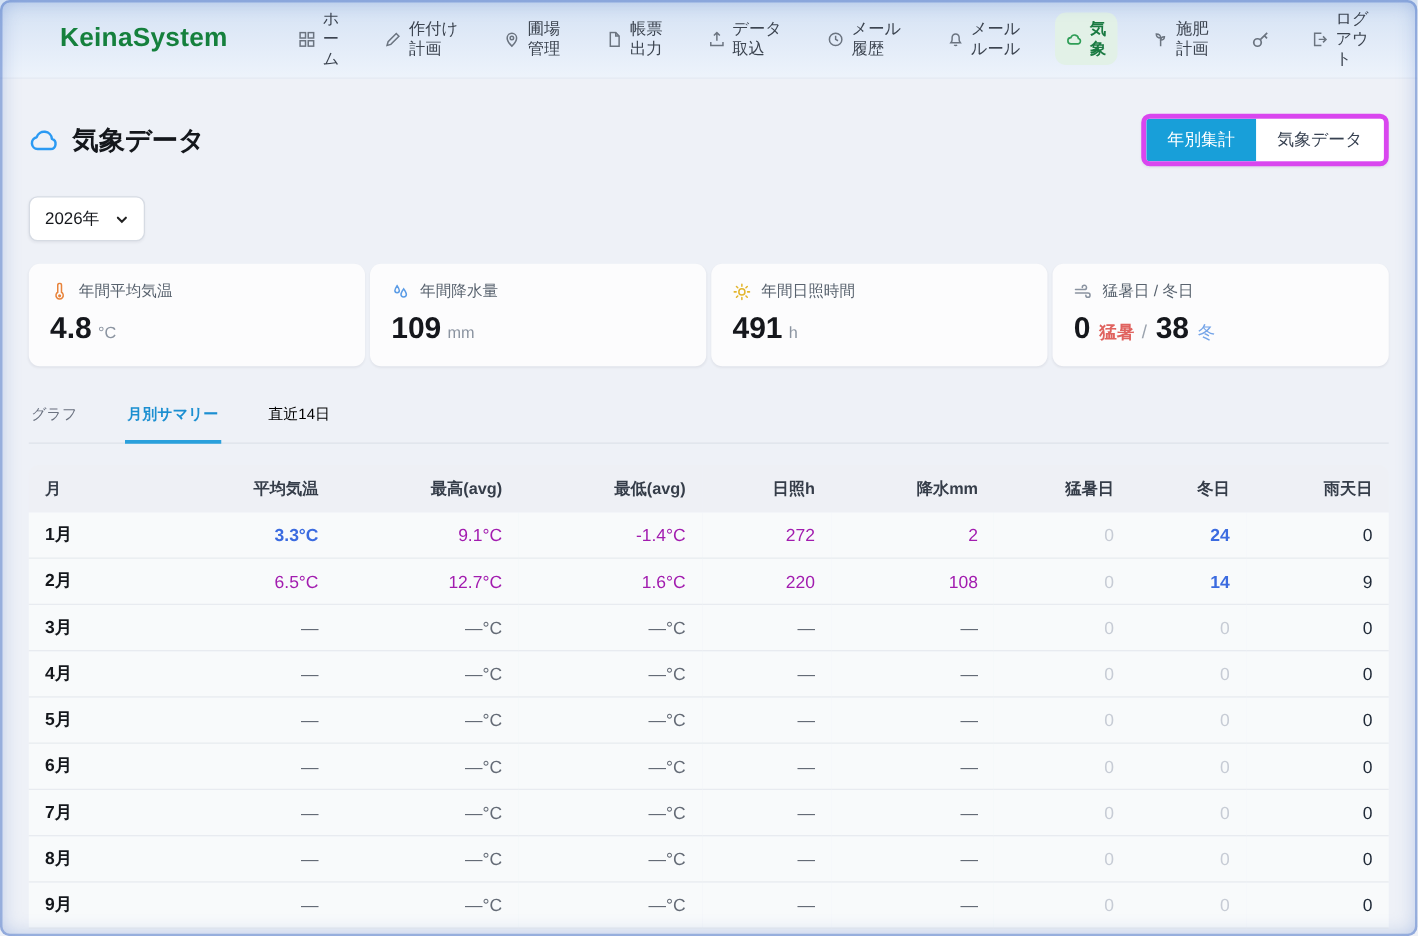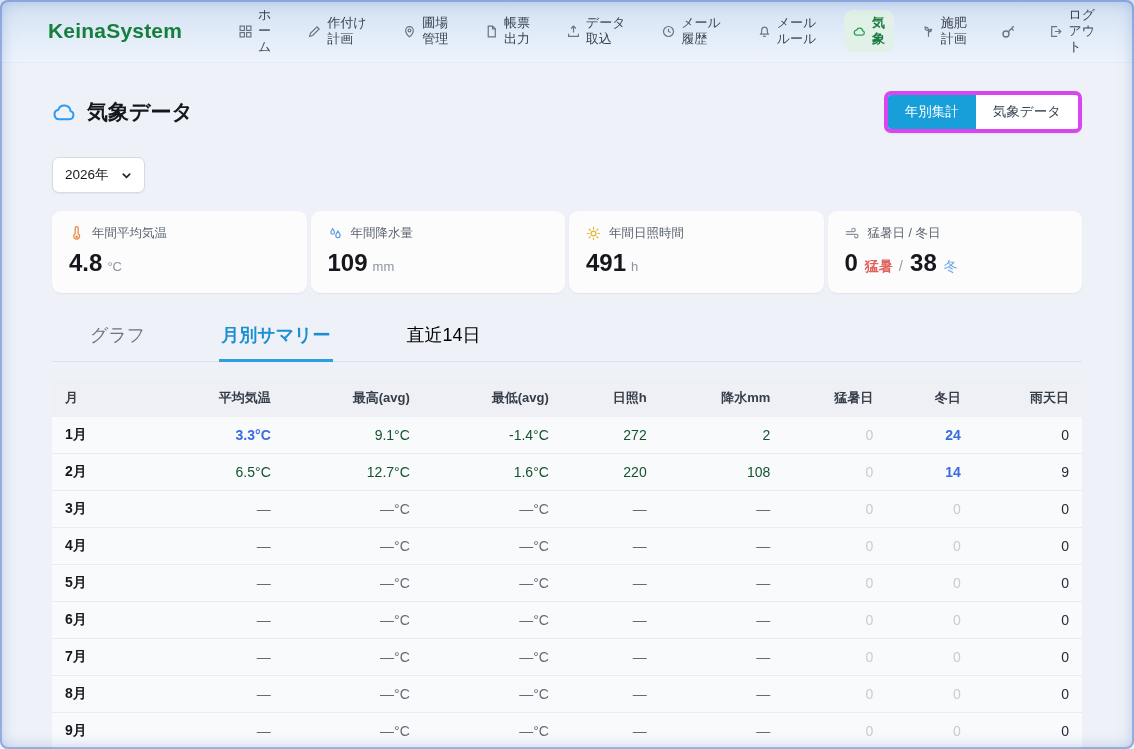--- a/index.html
+++ b/index.html
@@ -23,21 +23,21 @@
   .nav-item {
     display:flex; align-items:center; gap:6px; padding:5px 9px; border-radius:9px;
     font-size:13px; line-height:1.25; color:#3c4450; cursor:pointer; text-align:left;
   }
   .nav-item .lbl { white-space:pre-line; }
   .nav-item.active { background:#e2f1e7; color:#1a7a42; font-weight:600; }
   .nav-item svg { flex:0 0 auto; stroke:#6b7480; }
   .nav-item.active svg { stroke:#2f9e57; }
   .nav-key { padding:6px; cursor:pointer; display:flex; }
   
-  .main { padding:0 52px; }
+  .main { padding:0 23px; }
   .page-head { display:flex; justify-content:space-between; align-items:center; margin-top:28px; }
   .title { display:flex; align-items:center; gap:10px; font-size:21px; font-weight:700; color:#14171c; }
   .seg { display:inline-flex; border:4px solid #d946ef; border-radius:7px; overflow:hidden; background:#fff; box-shadow:0 1px 2px rgba(16,24,40,.06); }
   .seg-btn { padding:8px 17px; font-size:13.5px; color:#374151; background:#fff; border:none; cursor:pointer; font-family:inherit; }
   .seg-btn.active { background:#189fd9; color:#fff; }
   .year-select {
     margin-top:24px; display:inline-flex; align-items:center; gap:12px;
     background:#fff; border:1px solid #d6dbe3; border-radius:7px;
     padding:8px 12px; font-size:13.5px; color:#16181d; cursor:pointer;
     box-shadow:0 1px 2px rgba(16,24,40,.05);
@@ -46,37 +46,37 @@
   .cards { display:flex; gap:4px; margin-top:18px; }
   .card { flex:1; background:#fcfcfd; border-radius:9px; padding:14px 17px 16px; box-shadow:0 1px 2px rgba(16,24,40,.06); }
   .card-top { display:flex; align-items:center; gap:8px; font-size:12.5px; color:#59636f; }
   .card-value { margin-top:7px; font-size:24px; font-weight:700; color:#15171c; display:flex; align-items:baseline; }
   .card-unit { font-size:13px; color:#8b94a1; font-weight:400; margin-left:5px; }
   .hot-lbl { color:#e0635f; font-size:14px; font-weight:700; margin:0 6px 0 7px; }
   .sep-lbl { color:#9aa2ad; font-size:15px; font-weight:400; margin-right:7px; }
   .win-lbl { color:#74a4e8; font-size:14px; font-weight:400; margin-left:7px; }
   
   .tabs { display:flex; gap:36px; margin-top:30px; border-bottom:1px solid #dde2ea; }
-  .tab { padding:0 2px 12px; font-size:18px; color:#6b7280; cursor:pointer; border-bottom:3px solid transparent; margin-bottom:-1px;margin-left:36px; }
+  .tab { padding:0 2px 12px; font-size:12px; color:#6b7280; cursor:pointer; border-bottom:3px solid transparent; margin-bottom:-1px; }
   .tab.active { color:#1b8fd1; font-weight:700; border-bottom-color:#2aa0dc; }
   .tab.t3 { color:#000000; }
   
   .table-wrap { margin-top:17px; }
   table { width:100%; border-collapse:collapse; font-size:14px; }
   thead th { background:#eef0f5; padding:10px 13px; font-size:13px; font-weight:700; color:#353d49; text-align:right; }
   thead th:first-child { text-align:left; border-radius:8px 0 0 0; }
   thead th:last-child { border-radius:0 8px 0 0; }
   tbody td { background:#f8fafb; padding:9px 13px; border-bottom:1px solid #e8ebf0; text-align:right; color:#4b5563; }
   tbody td:first-child { text-align:left; }
   td.c-month { font-weight:700; color:#14171c; }
   td.c-hl { color:#3b6be0; font-weight:700; }
   td.c-winter { color:#3b6be0; font-weight:700; }
   td.c-muted { color:#c7ccd5; }
   td.c-strong { color:#1f2937; }
-  td.c-plain { color:#14532d; }
+  td.c-plain { color:#a21caf; }
   td.c-dash { color:#646b76; }
   svg { display:block; }
 </style>
 </head>
 <body>
 
 <header class="topbar">
   <div class="logo">KeinaSystem</div>
   <nav class="nav">
 

